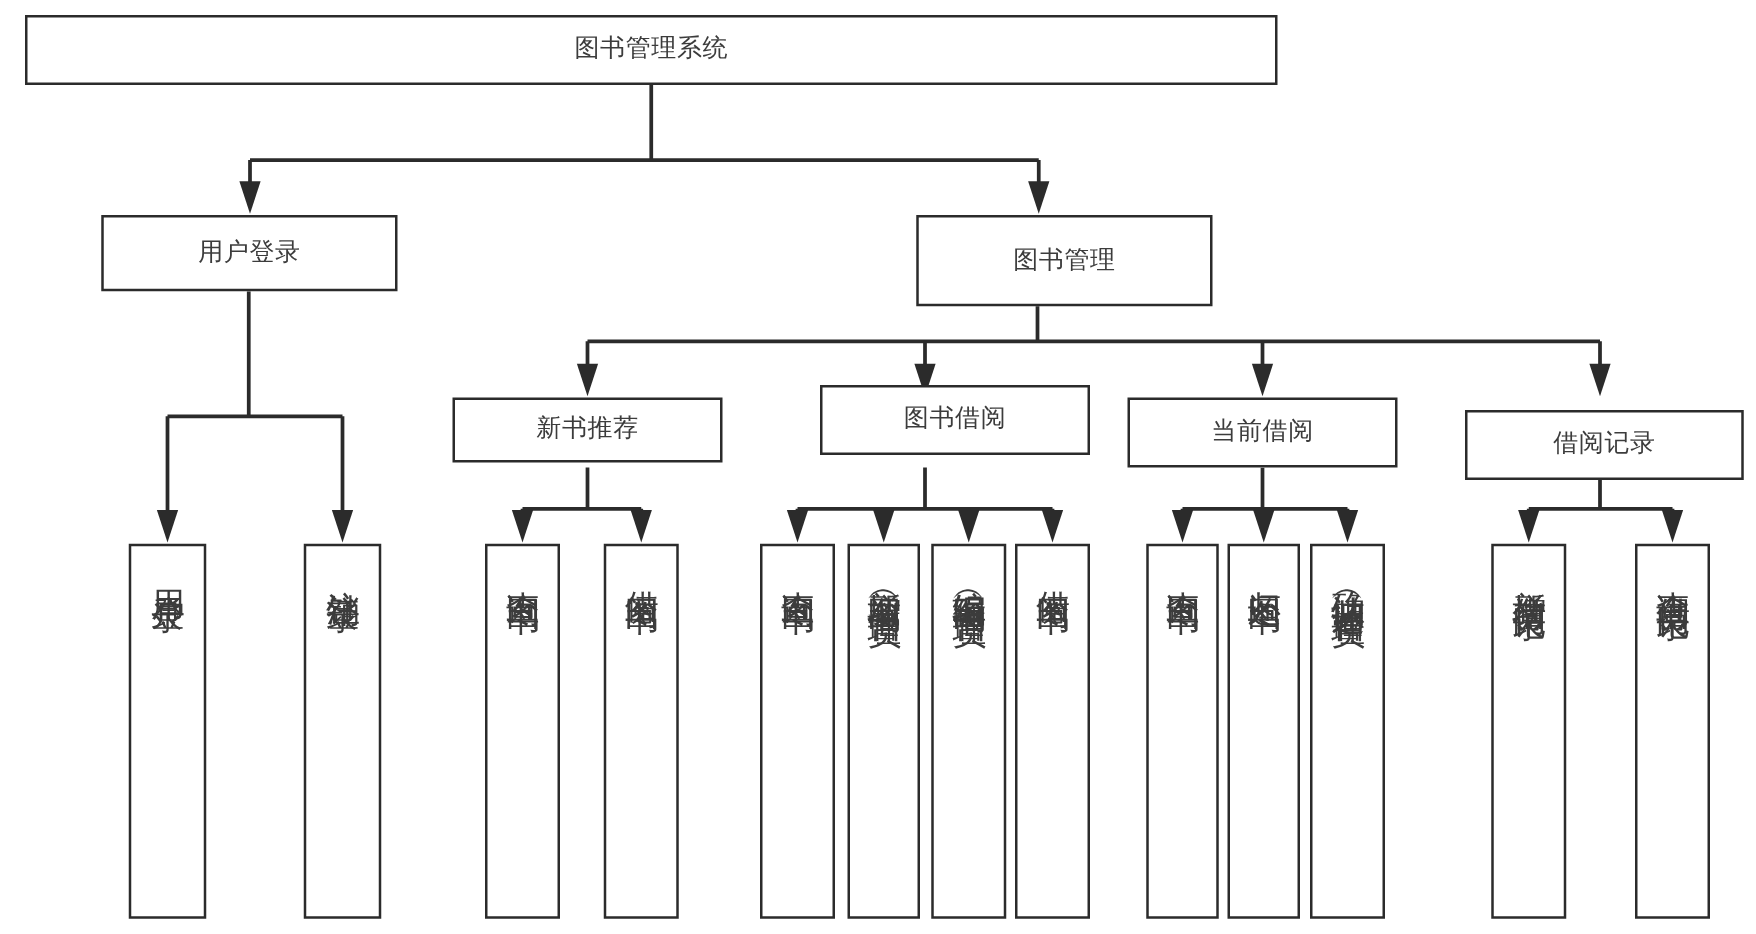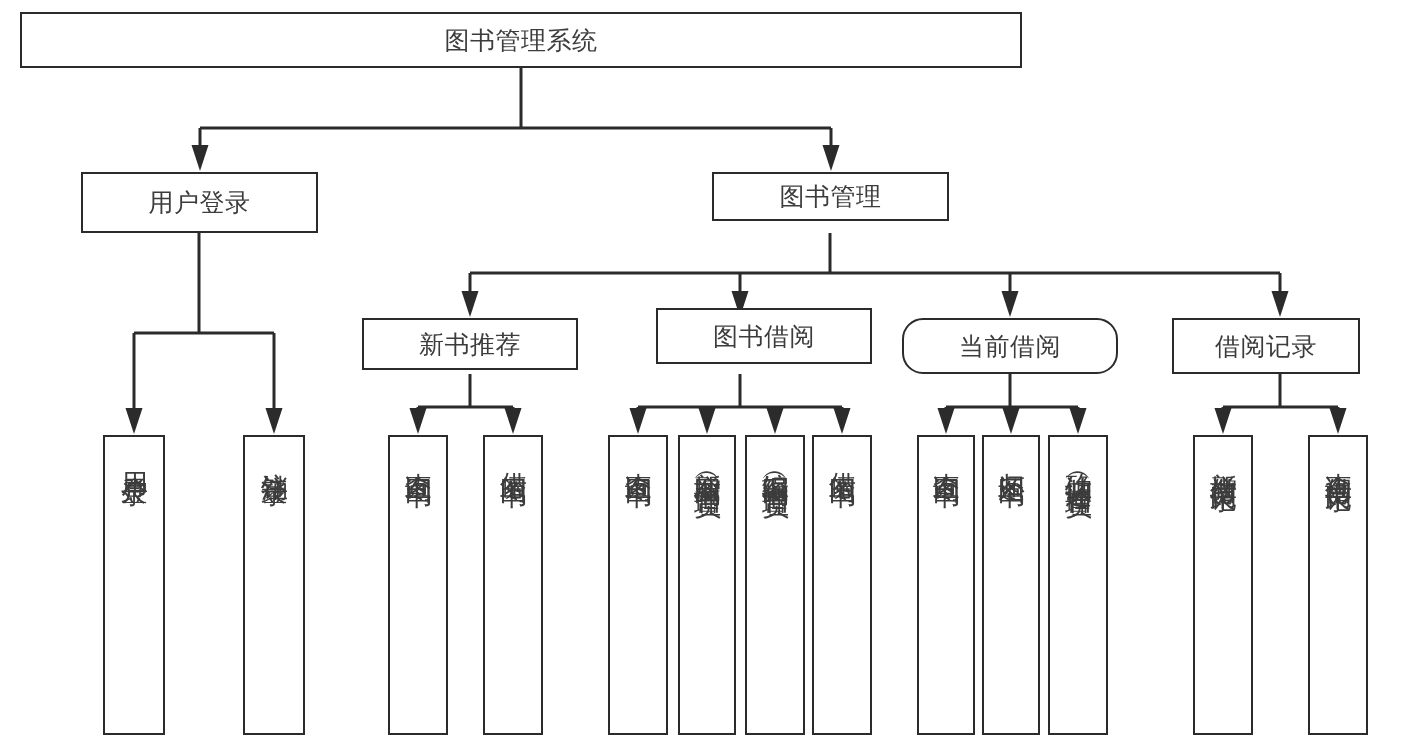--- a/index.html
+++ b/index.html
@@ -37,21 +37,21 @@
   }
   .node .label {
     color: #3c3c3c;
     line-height: 1.16;
     letter-spacing: 0.5px;
     text-align: center;
     white-space: pre-wrap;
   }
   .node.horiz .label {
     writing-mode: horizontal-tb;
-    font-size: 25px;
+    font-size: 20px;
   }
   .node.vert {
     align-items: flex-start;
     justify-content: center;
     padding-top: 14px;
   }
   .node.vert .label {
     writing-mode: vertical-rl;
     text-orientation: upright;
     font-size: 27px;
@@ -134,37 +134,37 @@
   </svg>
 
   <div class="node horiz" style="left: 20px; top: 12px; width: 1002px; height: 56px;">
     <span class="label">图书管理系统</span>
   </div>
 
   <div class="node horiz" style="left: 81px; top: 172px; width: 237px; height: 61px;">
     <span class="label">用户登录</span>
   </div>
 
-  <div class="node horiz" style="left: 712px; top: 172px; width: 237px; height: 49px;">
+  <div class="node horiz" style="left: 733px; top: 172px; width: 237px; height: 73px;">
     <span class="label">图书管理</span>
   </div>
 
   <div class="node horiz" style="left: 362px; top: 318px; width: 216px; height: 52px;">
     <span class="label">新书推荐</span>
   </div>
 
   <div class="node horiz" style="left: 632px; top: 308px; width: 216px; height: 56px; margin-left: 24px;">
     <span class="label">图书借阅</span>
   </div>
 
-  <div class="node horiz" style="left: 902px; top: 318px; width: 216px; height: 56px; border-radius: 21px;">
+  <div class="node horiz" style="left: 902px; top: 318px; width: 216px; height: 56px;">
     <span class="label">当前借阅</span>
   </div>
 
-  <div class="node horiz" style="left: 1172px; top: 318px; width: 188px; height: 56px;">
+  <div class="node horiz" style="left: 1172px; top: 328px; width: 223px; height: 56px;">
     <span class="label">借阅记录</span>
   </div>
 
   <div class="node vert" style="left: 103px; top: 435px; width: 62px; height: 300px;">
     <span class="label">用户登录</span>
   </div>
 
   <div class="node vert" style="left: 243px; top: 435px; width: 62px; height: 300px;">
     <span class="label">注销登录</span>
   </div>

